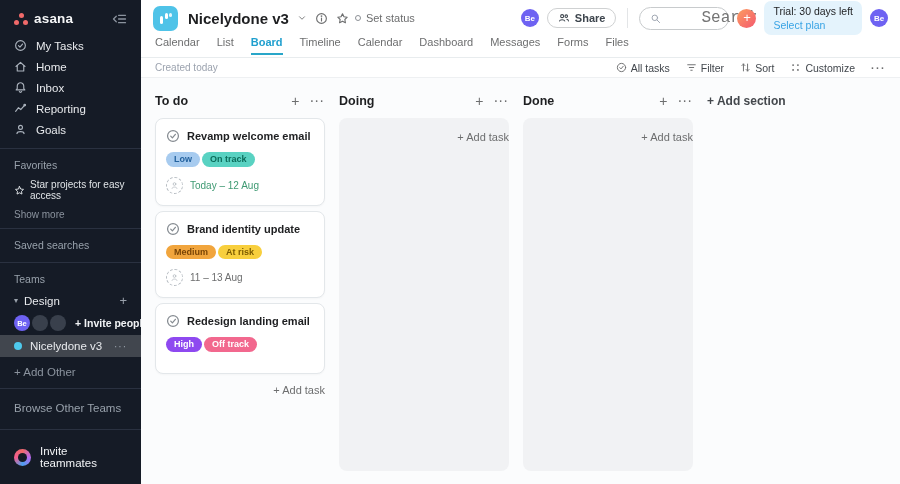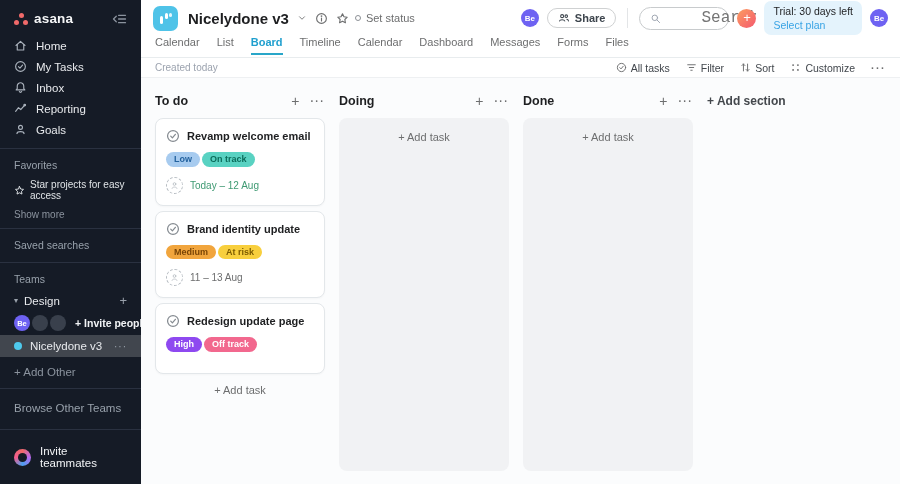--- a/index.html
+++ b/index.html
@@ -84,21 +84,21 @@
   .col-icons { margin-left:auto; display:flex; gap:11px; color:#6d6e6f; align-items:center; }
   .col-add { font-size:14px; cursor:pointer; line-height:1; }
   .col-more { letter-spacing:1.5px; font-size:10px; font-weight:700; cursor:pointer; }
   .cards { display:flex; flex-direction:column; gap:5px; }
   .card { background:#fff; border:1px solid #e3e7ea; border-radius:8px; padding:10px 10px 11px 10px; cursor:pointer; box-shadow:0 1px 2px rgba(21,27,38,.03); }
   .card-title { display:flex; align-items:center; gap:7px; font-size:11px; font-weight:600; color:#1e1f21; }
   .tags { display:flex; gap:2px; margin:9px 0 10px 0; }
   .pill { font-size:9px; font-weight:700; padding:2px 8px 2.5px 8px; border-radius:10px; white-space:nowrap; }
   .card-foot { display:flex; align-items:center; gap:7px; font-size:10px; color:#6d6e6f; }
   .avatar-dashed { width:17px; height:17px; border:1.2px dashed #b4bac0; border-radius:50%; display:flex; align-items:center; justify-content:center; color:#b4bac0; flex:none; cursor:pointer; }
-  .add-task-row { text-align:center; padding:10px 0; font-size:11px; color:#6d6e6f; cursor:pointer; }
+  .add-task-row { text-align:right; padding:10px 0; font-size:11px; color:#6d6e6f; cursor:pointer; }
   .dropzone { background:#f1f2f4; border-radius:8px; flex:1; margin-bottom:13px; padding-top:11px; text-align:center; }
   .dropzone .add-task-row { padding:2px 0; }
   .add-section { flex:none; white-space:nowrap; font-size:12px; font-weight:600; color:#44484d; padding-top:3px; cursor:pointer; }
 
   .ic svg { display:block; stroke:currentColor; fill:none; stroke-width:1.4; stroke-linecap:round; stroke-linejoin:round; }
 </style>
 </head>
 <body>
 
 <div class="app">
@@ -117,34 +117,34 @@
         <svg width="15" height="12" viewBox="0 0 16 13">
             <path d="M4.5 3.5 L1.5 6.5 L4.5 9.5"></path>
             <path d="M7 2.5h7.5M7 6.5h7.5M7 10.5h7.5"></path>
           </svg>
       </span>
     </div>
 
     <div class="nav-item">
       <span class="ic">
           <svg width="13" height="13" viewBox="0 0 16 16">
+            <circle cx="8" cy="8" r="6"></circle>
+            <path d="M5.5 8.2l1.8 1.8 3.2-3.8"></path>
+          </svg>
+        </span>
+      <span>My Tasks</span>
+    </div>
+    <div class="nav-item">
+      <span class="ic">
+          <svg width="13" height="13" viewBox="0 0 16 16">
             <path d="M2.5 8 8 3l5.5 5"></path>
             <path d="M4 7v6.5h8V7"></path>
           </svg>
         </span>
       <span>Home</span>
-    </div>
-    <div class="nav-item">
-      <span class="ic">
-          <svg width="13" height="13" viewBox="0 0 16 16">
-            <circle cx="8" cy="8" r="6"></circle>
-            <path d="M5.5 8.2l1.8 1.8 3.2-3.8"></path>
-          </svg>
-        </span>
-      <span>My Tasks</span>
     </div>
     <div class="nav-item">
       <span class="ic">
           <svg width="13" height="13" viewBox="0 0 16 16">
             <path d="M8 2.2a4 4 0 0 1 4 4v3l1.3 1.8H2.7L4 9.2v-3a4 4 0 0 1 4-4z"></path>
             <path d="M6.6 13a1.5 1.5 0 0 0 2.8 0"></path>
           </svg>
         </span>
       <span>Inbox</span>
     </div>
@@ -398,21 +398,21 @@
           </div>
 
           <div class="card">
             <div class="card-title">
               <span class="ic" style="color:#848a90">
                   <svg width="14" height="14" viewBox="0 0 16 16">
                     <circle cx="8" cy="8" r="6.2"></circle>
                     <path d="M5.4 8.2l1.9 1.9 3.4-4"></path>
                   </svg>
                 </span>
-              <span>Redesign update page</span>
+              <span>Redesign landing email</span>
             </div>
             <div class="tags">
               <span class="pill" style="background-color: rgb(142, 73, 240); color: rgb(255, 255, 255);">High</span>
               <span class="pill" style="background-color: rgb(242, 104, 142); color: rgb(255, 255, 255);">Off track</span>
             </div>
           </div>
 
         </div>
         <div class="add-task-row">+ Add task</div>
       </div>

